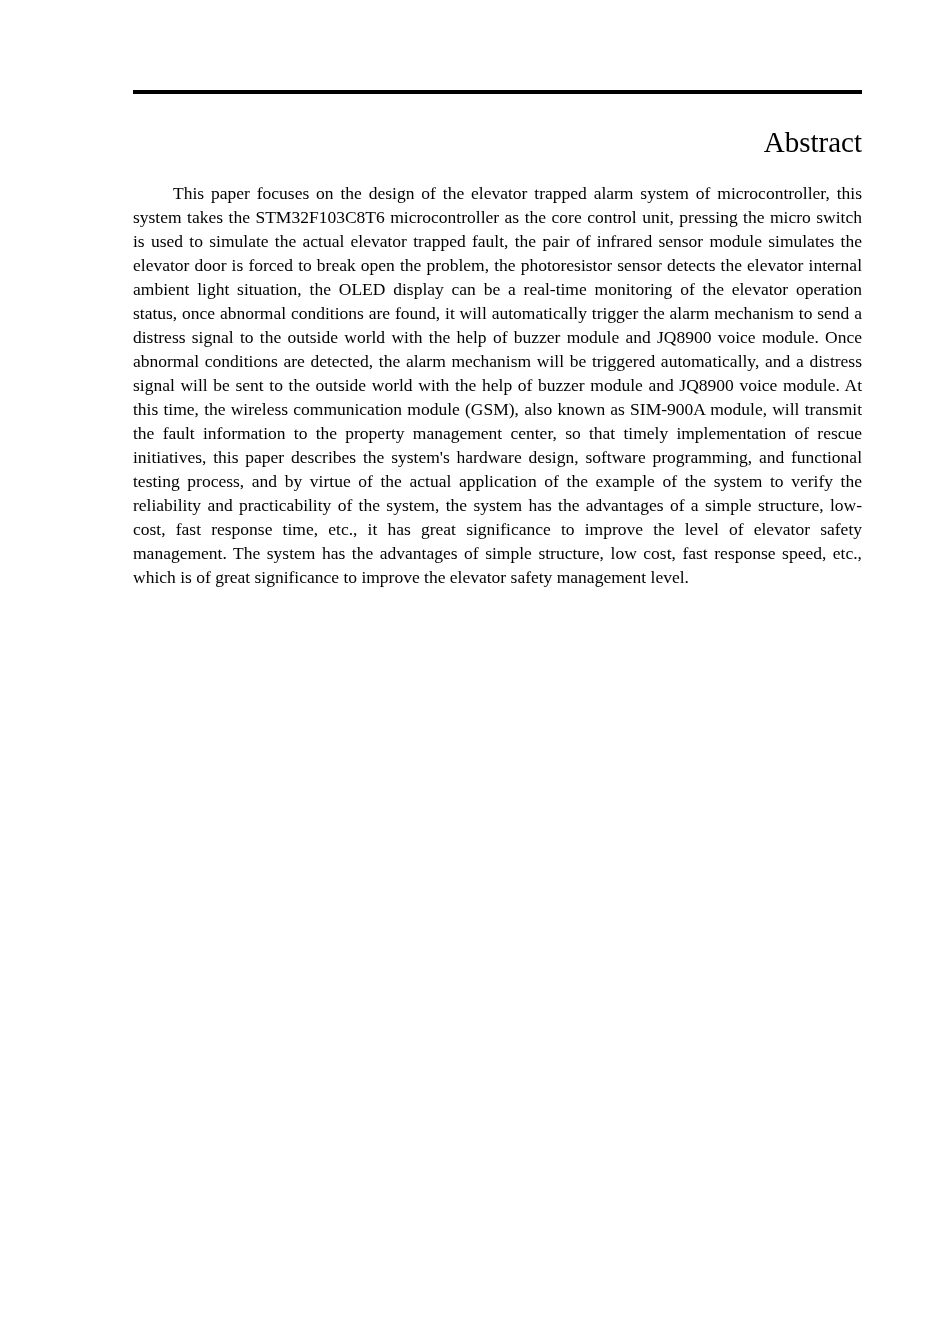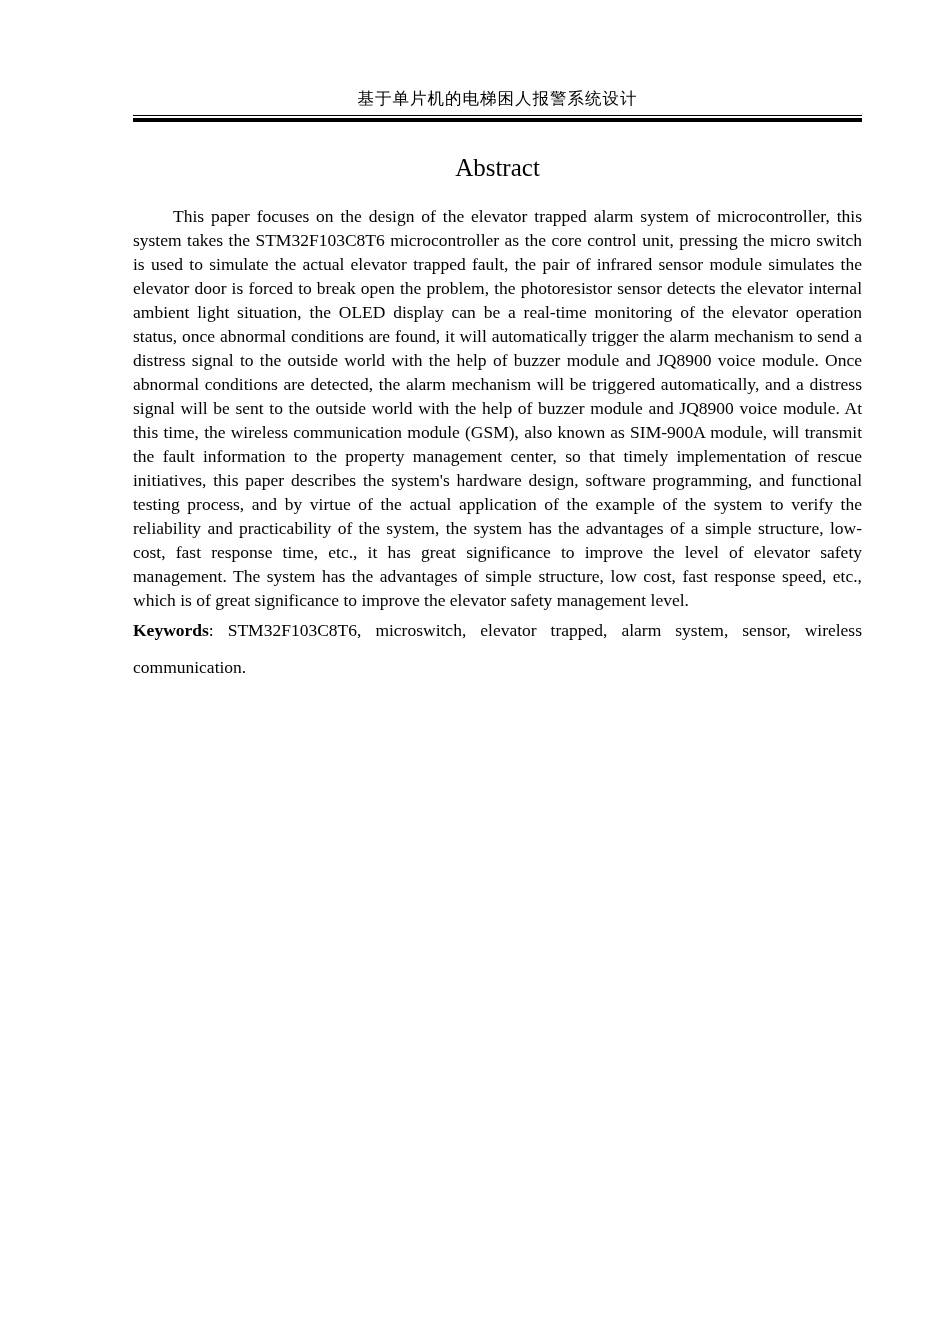--- a/index.html
+++ b/index.html
@@ -31,22 +31,22 @@
     letter-spacing: 1px;
     padding-bottom: 5px;
     border-bottom: 1.5px solid #000000;
   }
   .thick-rule {
     height: 4px;
     background: #000000;
     margin-top: 2px;
   }
   .doc-title {
-    text-align: center;
-    font-size: 25px;
+    text-align: right;
+    font-size: 29px;
     font-weight: normal;
     margin: 32px 0 22px 0;
   }
   .body-text {
     font-size: 17.5px;
     line-height: 24px;
     text-align: justify;
     text-indent: 40px;
     margin: 0;
   }
@@ -59,25 +59,21 @@
   .keywords .kw-label {
     font-weight: bold;
   }
 </style>
 </head>
 <body>
 
 <div class="page">
   <div class="content">
 
-    <div class="header-block">
-      <span>基于单片机的电梯困人报警系统设计</span>
-    </div>
     <div class="thick-rule"></div>
 
     <h1 class="doc-title">Abstract</h1>
 
     <p class="body-text">This paper focuses on the design of the elevator trapped alarm system of microcontroller, this system takes the STM32F103C8T6 microcontroller as the core control unit, pressing the micro switch is used to simulate the actual elevator trapped fault, the pair of infrared sensor module simulates the elevator door is forced to break open the problem, the photoresistor sensor detects the elevator internal ambient light situation, the OLED display can be a real-time monitoring of the elevator operation status, once abnormal conditions are found, it will automatically trigger the alarm mechanism to send a distress signal to the outside world with the help of buzzer module and JQ8900 voice module. Once abnormal conditions are detected, the alarm mechanism will be triggered automatically, and a distress signal will be sent to the outside world with the help of buzzer module and JQ8900 voice module. At this time, the wireless communication module (GSM), also known as SIM-900A module, will transmit the fault information to the property management center, so that timely implementation of rescue initiatives, this paper describes the system's hardware design, software programming, and functional testing process, and by virtue of the actual application of the example of the system to verify the reliability and practicability of the system, the system has the advantages of a simple structure, low-cost, fast response time, etc., it has great significance to improve the level of elevator safety management. The system has the advantages of simple structure, low cost, fast response speed, etc., which is of great significance to improve the elevator safety management level.</p>
 
-    <p class="keywords"><span class="kw-label">Keywords</span><span>: STM32F103C8T6, microswitch, elevator trapped, alarm system, sensor, wireless communication.</span></p>
 
   </div>
 </div>
 
 </body></html>

